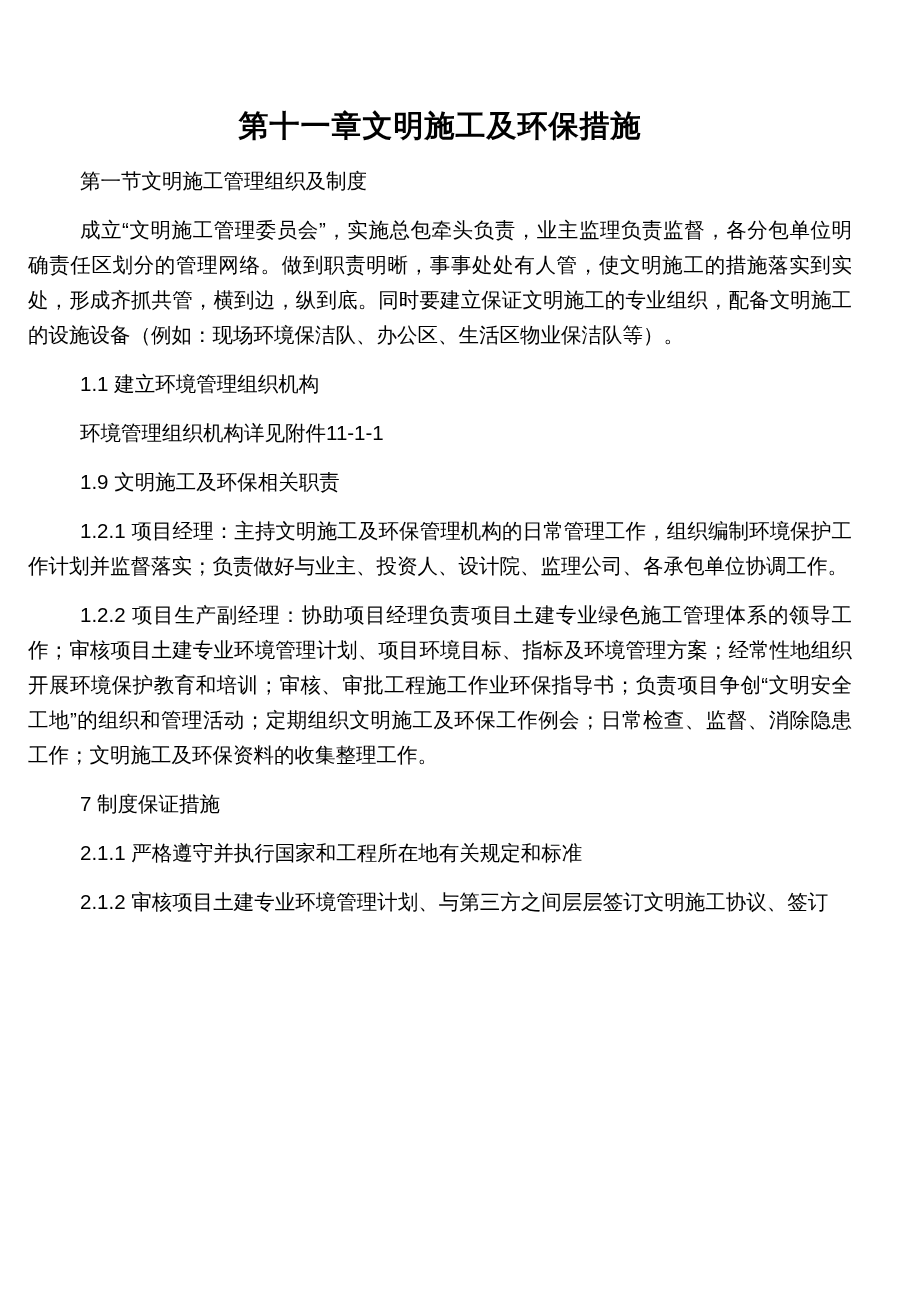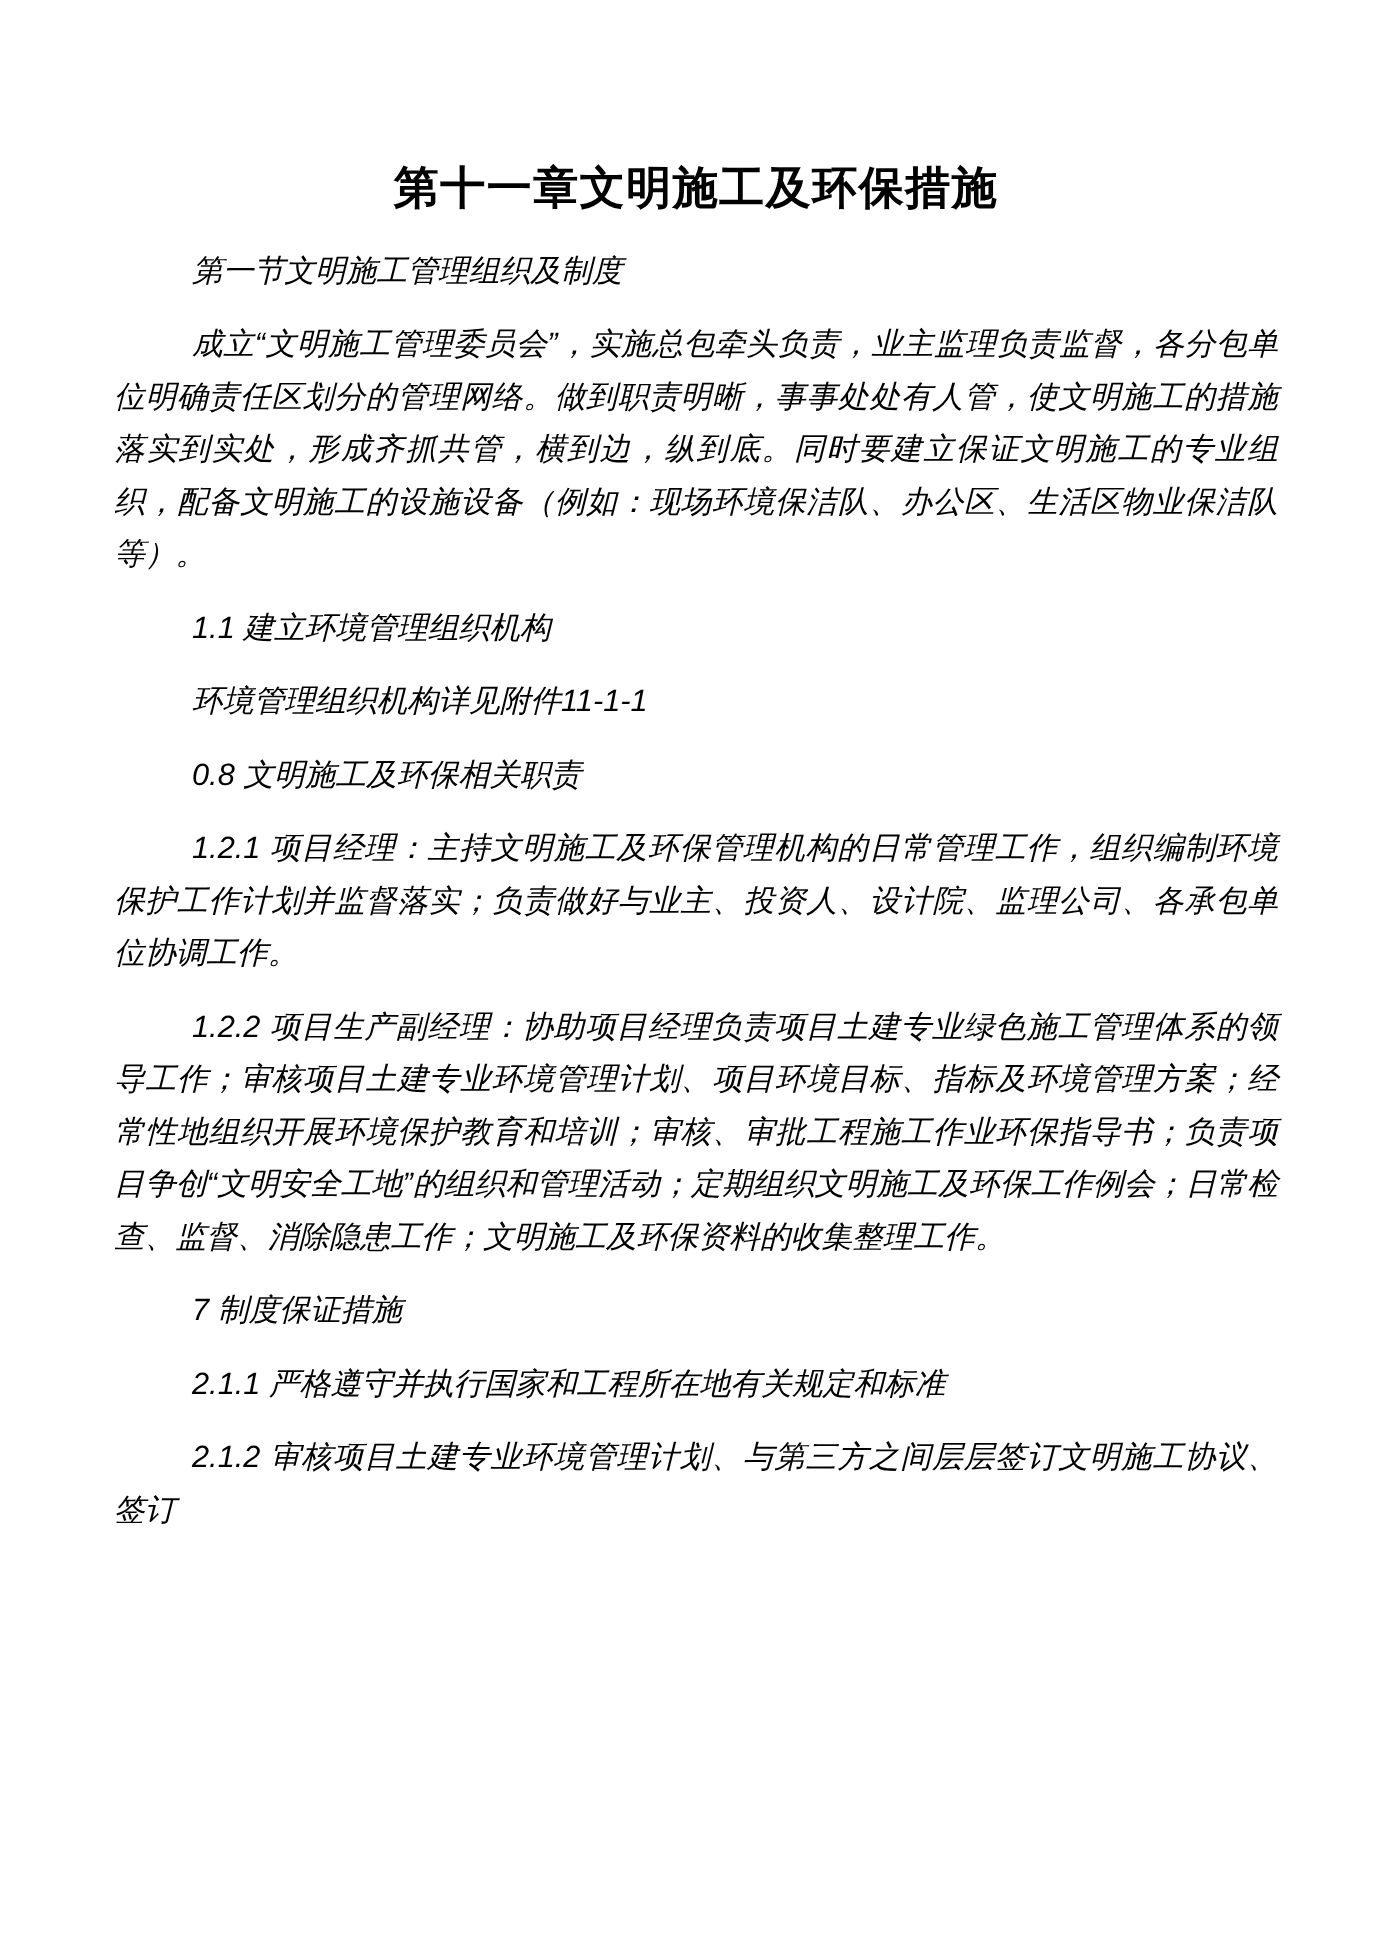--- a/index.html
+++ b/index.html
@@ -11,52 +11,51 @@
     width: 920px;
     height: 1303px;
     overflow: hidden;
     color: #000000;
     font-family: "Liberation Sans", "DejaVu Sans", sans-serif;
   }
   .page {
     box-sizing: border-box;
     width: 920px;
     height: 1303px;
-    padding: 103px 68px 0 76px;
+    padding: 103px 68px 0 28px;
     background: #ffffff;
   }
   .doc-title {
     margin: 0 0 15px 0;
     font-size: 30px;
     line-height: 45px;
     font-weight: bold;
     text-align: center;
     letter-spacing: 1px;
     white-space: nowrap;
   }
   .para {
     margin: 0 0 14px 0;
     font-size: 20.5px;
     line-height: 35px;
     text-align: justify;
     text-indent: 52px;
     word-break: break-all;
     overflow-wrap: break-word;
-    font-style: italic;
   }
 </style>
 </head>
 <body>
 
 <div class="page">
   <h1 class="doc-title">第十一章文明施工及环保措施</h1>
 
   <p class="para">第一节文明施工管理组织及制度</p>
   <p class="para">成立“文明施工管理委员会”，实施总包牵头负责，业主监理负责监督，各分包单位明确责任区划分的管理网络。做到职责明晰，事事处处有人管，使文明施工的措施落实到实处，形成齐抓共管，横到边，纵到底。同时要建立保证文明施工的专业组织，配备文明施工的设施设备（例如：现场环境保洁队、办公区、生活区物业保洁队等）。</p>
   <p class="para">1.1 建立环境管理组织机构</p>
   <p class="para">环境管理组织机构详见附件11-1-1</p>
-  <p class="para">0.8 文明施工及环保相关职责</p>
+  <p class="para">1.9 文明施工及环保相关职责</p>
   <p class="para">1.2.1 项目经理：主持文明施工及环保管理机构的日常管理工作，组织编制环境保护工作计划并监督落实；负责做好与业主、投资人、设计院、监理公司、各承包单位协调工作。</p>
   <p class="para">1.2.2 项目生产副经理：协助项目经理负责项目土建专业绿色施工管理体系的领导工作；审核项目土建专业环境管理计划、项目环境目标、指标及环境管理方案；经常性地组织开展环境保护教育和培训；审核、审批工程施工作业环保指导书；负责项目争创“文明安全工地”的组织和管理活动；定期组织文明施工及环保工作例会；日常检查、监督、消除隐患工作；文明施工及环保资料的收集整理工作。</p>
   <p class="para">7 制度保证措施</p>
   <p class="para">2.1.1 严格遵守并执行国家和工程所在地有关规定和标准</p>
   <p class="para">2.1.2 审核项目土建专业环境管理计划、与第三方之间层层签订文明施工协议、签订</p>
 </div>
 
 </body></html>

